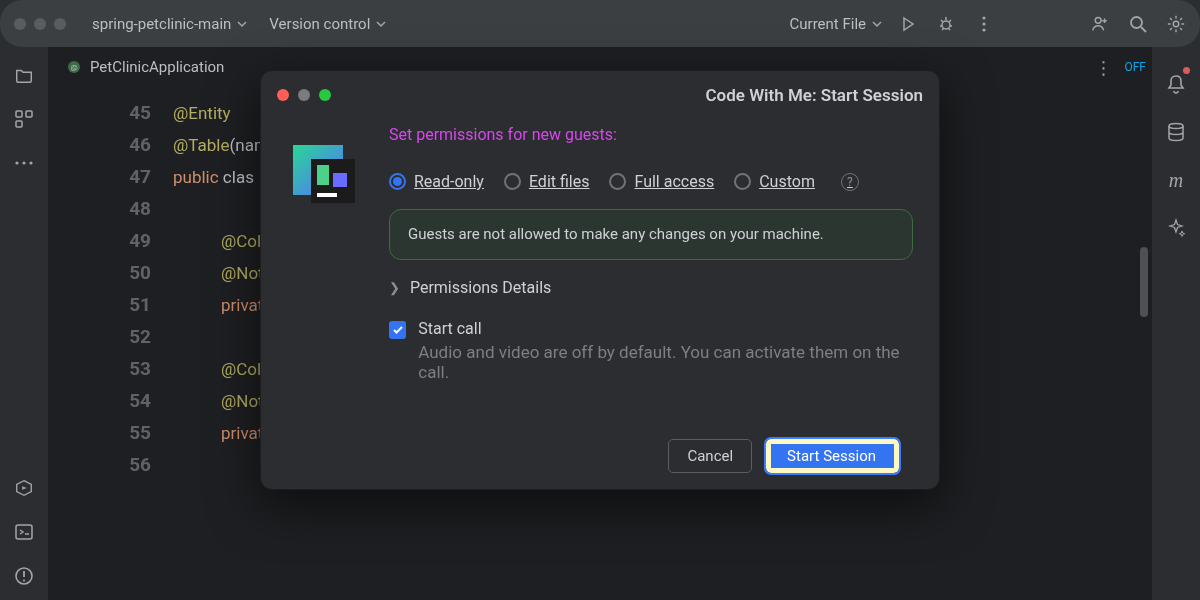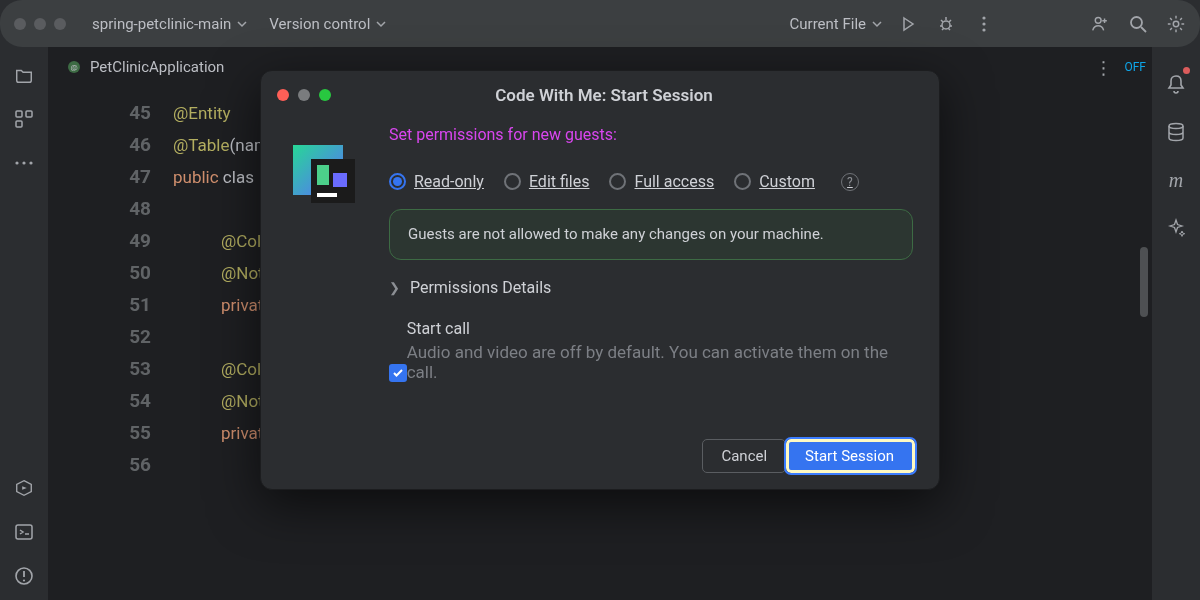--- a/index.html
+++ b/index.html
@@ -41,43 +41,43 @@
   .right-rail { gap:22px; padding-top:24px; position:relative; }
   .right-rail .rail-ic { width:26px; height:26px; display:flex; align-items:center; justify-content:center; color:#a2a5aa; }
   .bell-dot { position:absolute; top:20px; right:10px; width:7px; height:7px; background:#db5c5c; border-radius:50%; }
 
   
   .dim { position:absolute; inset:0; }
   .dialog { position:absolute; left:260px; top:70px; width:680px; height:420px; background:#2b2d30; border-radius:12px; box-shadow:0 15px 50px rgba(0,0,0,.6); border:1px solid #1c1d1f; overflow:hidden; }
   .dlg-titlebar { height:48px; display:flex; align-items:center; padding:0 16px; }
   .dlg-traffic { display:flex; gap:9px; }
   .dlg-traffic .dot.red{background:#ff5f57;} .dlg-traffic .dot.yel{background:#7a7c7e;} .dlg-traffic .dot.grn{background:#28c840;}
-  .dlg-title { flex:1; text-align:center; color:#cfd1d6; font-size:17px; font-weight:600; margin-left:-46px; }
+  .dlg-title { flex:1; text-align:right; color:#cfd1d6; font-size:17px; font-weight:600; margin-left:-46px; }
   .dlg-body { display:flex; padding:6px 26px 0 26px; gap:22px; }
   .dlg-icon { width:80px; height:80px; margin-top:10px; flex-shrink:0; }
   .dlg-right { flex:1; }
   .dlg-heading { color:#d946ef; font-size:16px; margin-bottom:28px; }
   .radio-row { display:flex; align-items:center; gap:20px; margin-bottom:18px; color:#cfd1d6; font-size:16px;text-decoration:underline; }
   .radio { display:flex; align-items:center; gap:8px; }
   .rdot { width:17px; height:17px; border:2px solid #6f7277; border-radius:50%; display:flex; align-items:center; justify-content:center; }
   .rdot.sel { border-color:#3574f0; }
   .rdot.sel::after { content:""; width:9px; height:9px; background:#3574f0; border-radius:50%; }
   .help-q { width:18px; height:18px; border:1.5px solid #6f7277; border-radius:50%; display:flex; align-items:center; justify-content:center; font-size:12px; color:#8c8f94; margin-left:6px;}
   .info-box { border:1px solid #3d6b44; background:rgba(60,120,60,.12); border-radius:12px; padding:14px 18px; color:#cfd1d6; font-size:15px; line-height:1.4; margin-bottom:18px; }
   .perm-details { display:flex; align-items:center; gap:10px; color:#cfd1d6; font-size:16px; margin-bottom:22px; }
   .perm-details .car { font-size:13px; color:#8c8f94; }
-  .chk-row { display:flex; align-items:flex-end; }
+  .chk-row { display:flex; align-items:flex-start; gap:12px; }
   .chkbox { width:18px; height:18px; background:#3574f0; border-radius:3px; display:flex; align-items:center; justify-content:center; margin-top:2px; }
   .chkbox svg { width:12px; height:12px; }
   .chk-label { color:#cfd1d6; font-size:16px; }
   .chk-sub { color:#7c7f85; font-size:17px; margin-top:4px; }
-  .dlg-footer { position:absolute; bottom:16px; right:24px; display:flex; }
+  .dlg-footer { position:absolute; bottom:16px; right:40px; display:flex; gap:14px; }
   .btn { height:34px; padding:0 18px; border-radius:5px; font-size:15px; display:flex; align-items:center; }
   .btn.secondary { background:transparent; border:1px solid #5a5d61; color:#cfd1d6; }
-  .btn.primary { background:#3574f0; border:3px solid #fef9c3; color:#fff; box-shadow:0 0 0 3px rgba(53,116,240,.35) inset 0 0 0; outline:2px solid #3c7dff; outline-offset:0;padding-left:16px; }
+  .btn.primary { background:#3574f0; border:5px solid #fef9c3; color:#fff; box-shadow:0 0 0 3px rgba(53,116,240,.35) inset 0 0 0; outline:2px solid #3c7dff; outline-offset:0;padding-left:16px; }
 
   svg { display:block; }
 </style>
 </head>
 <body>
 
 <div class="titlebar">
   <div class="traffic">
     <div class="dot gray"></div>
     <div class="dot gray"></div>

